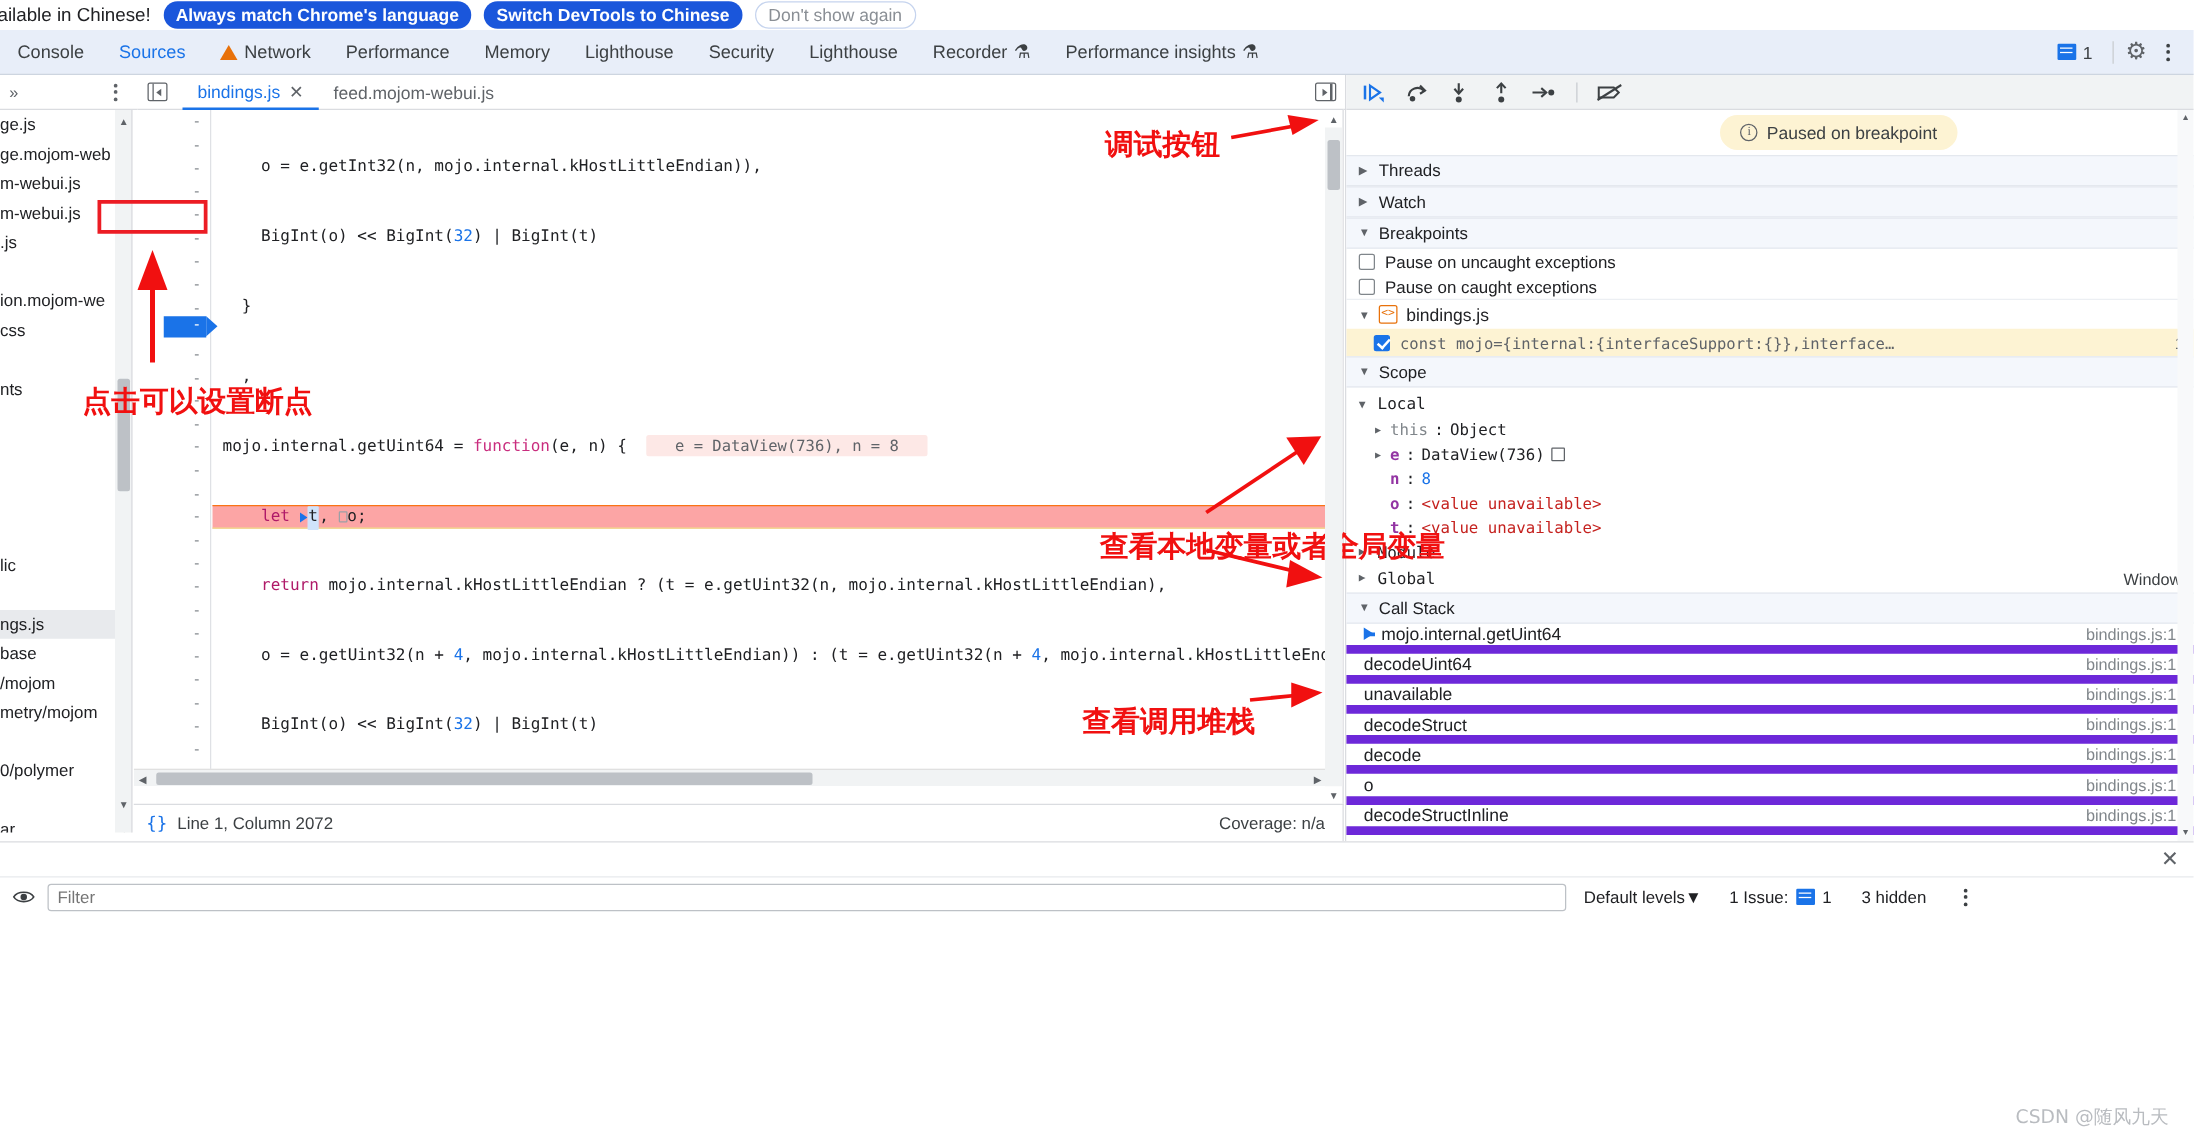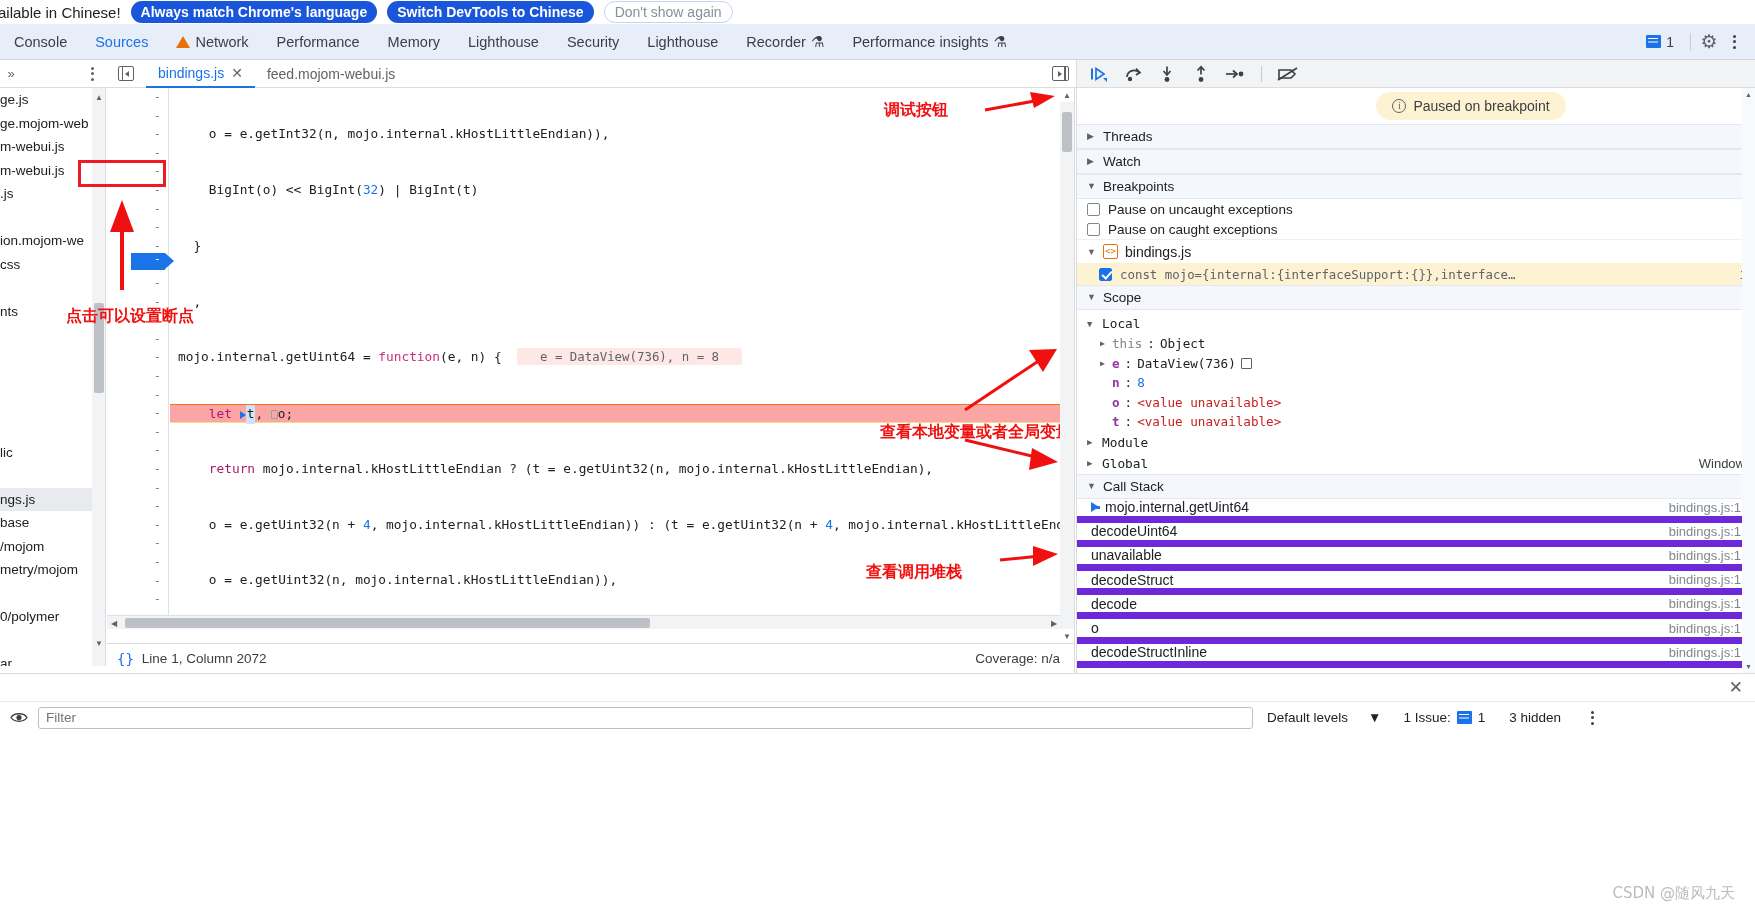--- a/index.html
+++ b/index.html
@@ -552,41 +552,41 @@
     width: 1215px; height: 22px;
     border: 1px solid #bdc1c6; border-radius: 3px;
     font-size: 13.5px; color: #202124;
     padding: 0 7px;
     font-family: "Liberation Sans", sans-serif;
     outline: none;
     background: #fff;
   }
   .levels {
     font-size: 13.5px; color: #202124; cursor: pointer;
-    display:flex;align-items:center;gap:20px; white-space:nowrap;
+    display:flex;align-items:center;gap:0; white-space:nowrap;
     margin-left: 6px;
   }
   .issues {
     display:flex;align-items:center;gap:6px;
     font-size:13.5px;color:#202124;cursor:pointer;
     margin-left: 14px; white-space:nowrap;
   }
   .hidden-txt { font-size:13.5px;color:#202124;margin-left:16px;white-space:nowrap; cursor:pointer;}
   .drawer-kebab {
     margin-left: 14px; margin-right: 4px;
     display:flex;flex-direction:column;align-items:center;justify-content:center;
     gap:2.5px; width:18px;height:20px;cursor:pointer;
   }
   .drawer-kebab i{width:3px;height:3px;background:#3c4043;border-radius:50%;}
 
   
   .anno {
     position: absolute;
     color: #f11010;
-    font-size: 16px;
+    font-size: 23px;
     font-weight: bold;
     font-family: "DejaVu Sans", sans-serif;
     white-space: nowrap;
     pointer-events: none;
   }
   .red-box {
     position: absolute;
     border: 3px solid #ec1c24;
     pointer-events: none;
   }
@@ -761,21 +761,20 @@
 
       <div class="lines">
         <div class="ln">    o = e.getInt32(n, mojo.internal.kHostLittleEndian)),</div>
         <div class="ln">    BigInt(o) &lt;&lt; BigInt(<span class="num">32</span>) | BigInt(t)</div>
         <div class="ln">  }</div>
         <div class="ln">  ,</div>
         <div class="ln">mojo.internal.getUint64 = <span class="fn">function</span>(e, n) {  <span class="inline-val">e = DataView(736), n = 8</span></div>
         <div class="ln hl">    <span class="kw">let</span> <span class="tri-r"></span><span class="tokbox">t</span>, <span class="obox"></span>o;</div>
         <div class="ln">    <span class="kw">return</span> mojo.internal.kHostLittleEndian ? (t = e.getUint32(n, mojo.internal.kHostLittleEndian),</div>
         <div class="ln">    o = e.getUint32(n + <span class="num">4</span>, mojo.internal.kHostLittleEndian)) : (t = e.getUint32(n + <span class="num">4</span>, mojo.internal.kHostLittleEndian),</div>
-        <div class="ln">    o = e.getUint32(n, mojo.internal.kHostLittleEndian)),</div>
         <div class="ln">    BigInt(o) &lt;&lt; BigInt(<span class="num">32</span>) | BigInt(t)</div>
         
         
         
         
         
         
         
         
         

